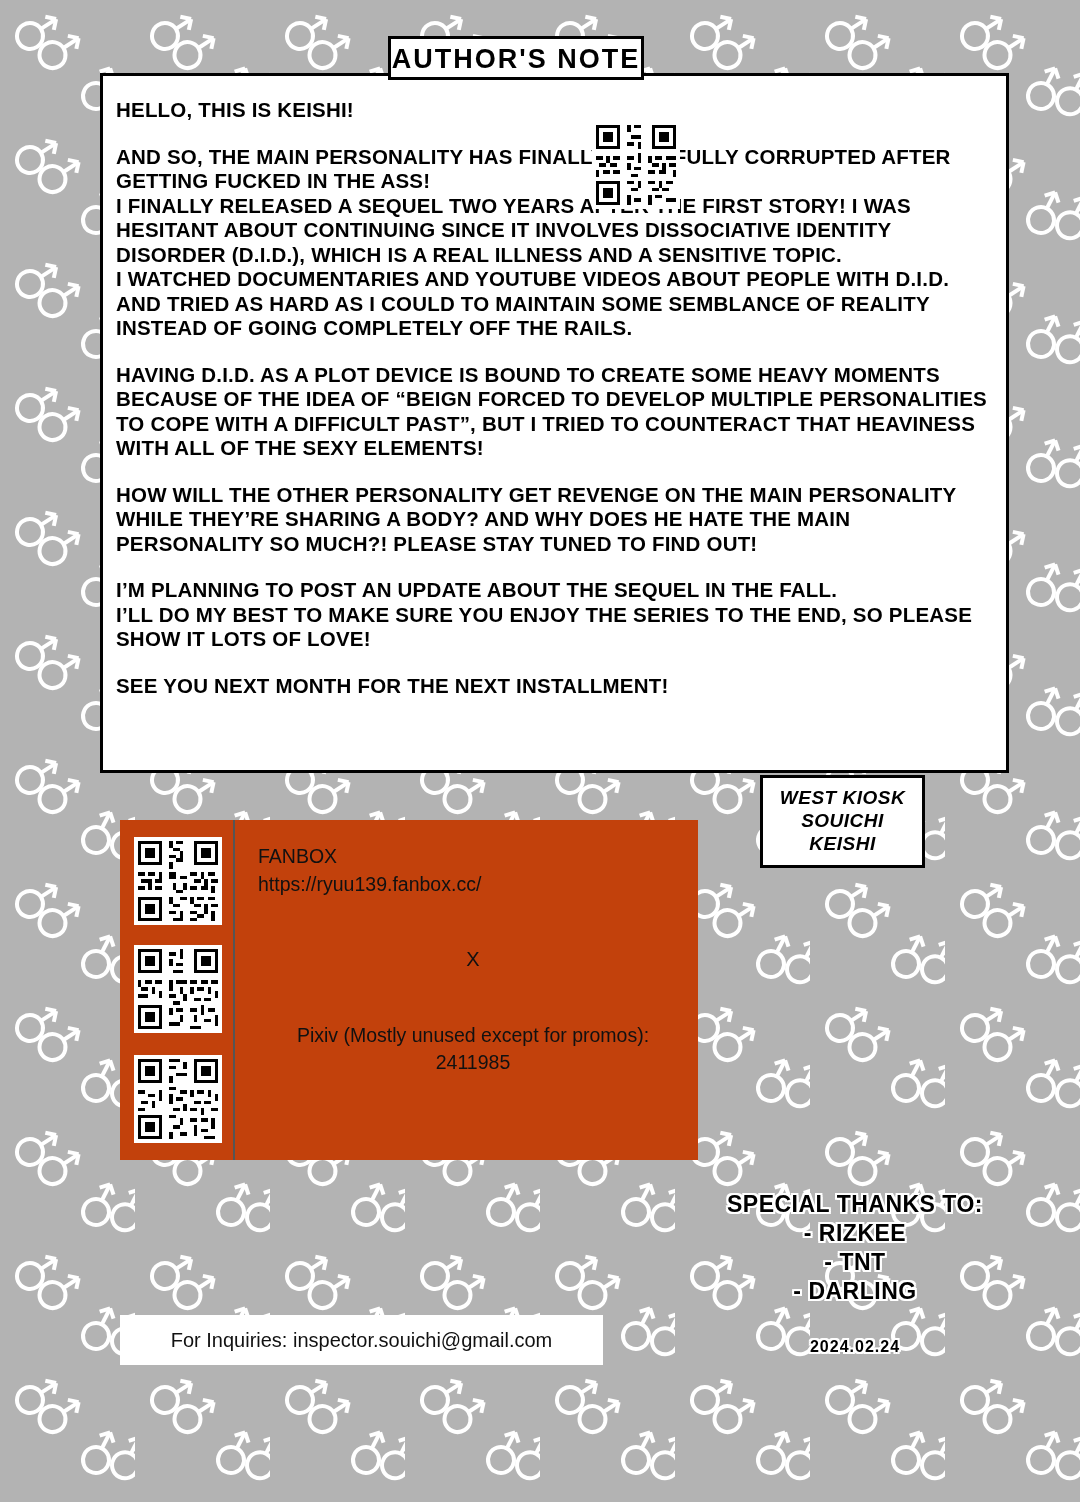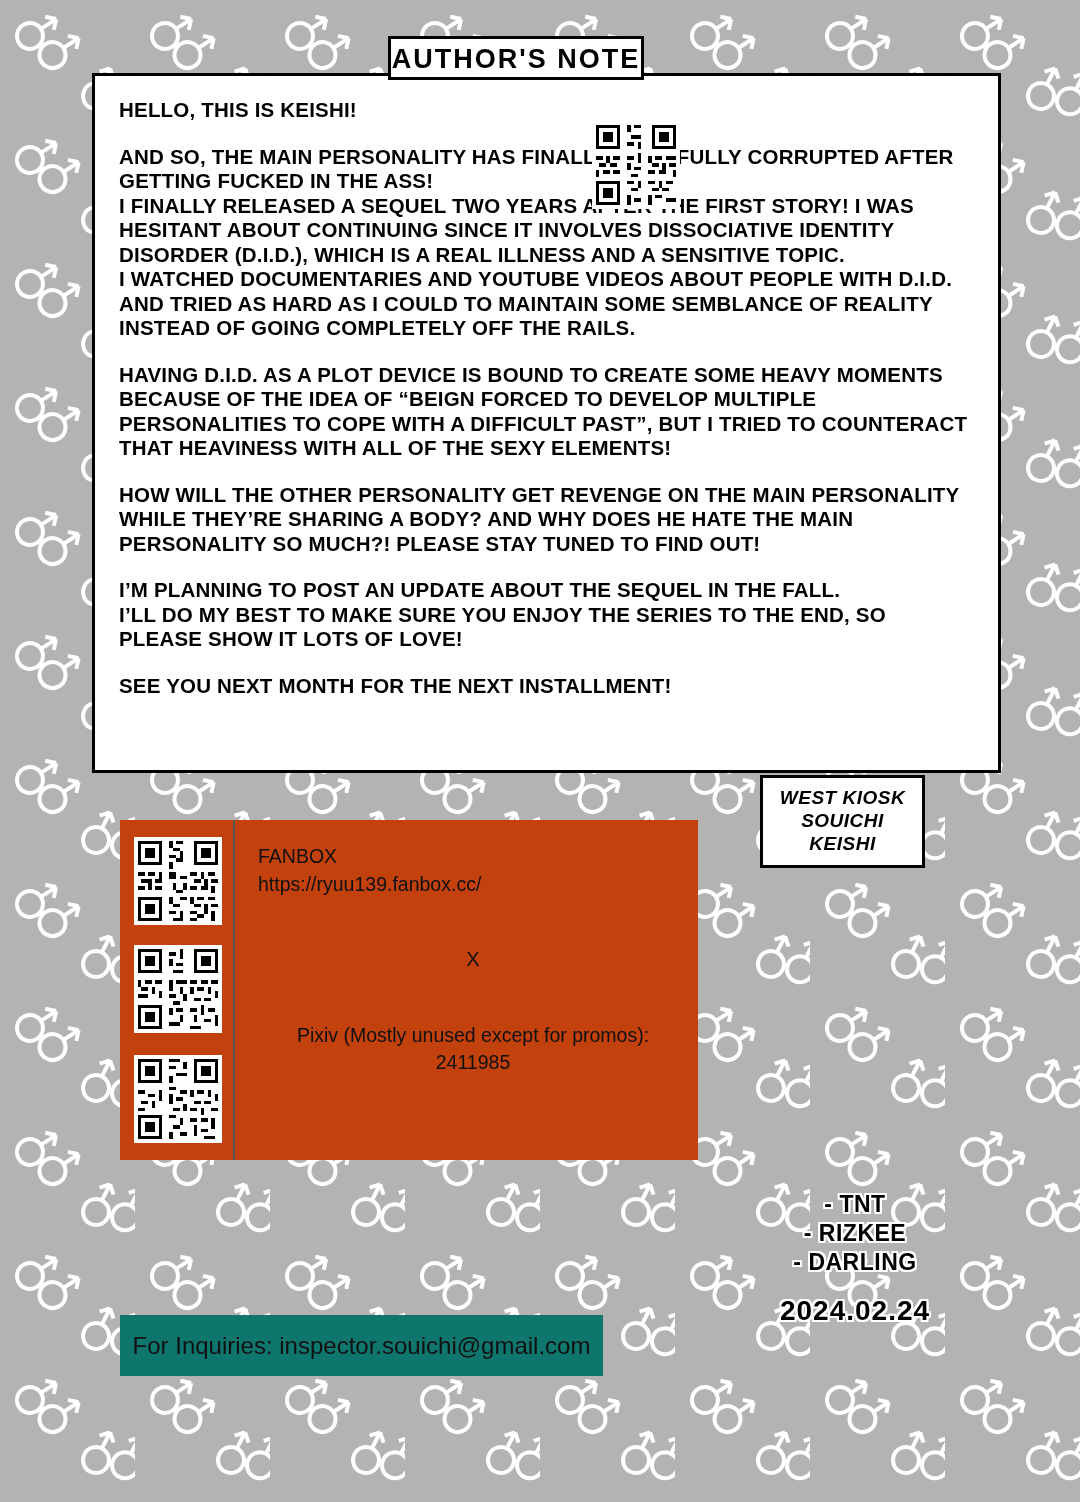--- a/index.html
+++ b/index.html
@@ -41,28 +41,28 @@
     box-sizing: border-box;
     text-align: center;
     font-weight: bold;
     font-size: 27px;
     letter-spacing: 2px;
     line-height: 40px;
     z-index: 3;
   }
   #note-box {
     position: absolute;
-    left: 4px;
+    left: 12px;
     top: 37px;
     width: 909px;
     height: 700px;
     background: #fff;
     border: 3px solid #000;
     box-sizing: border-box;
-    padding: 22px 24px;
+    padding: 22px 13px;
     z-index: 2;
   }
   .note-p {
     font-size: 20.5px;
     line-height: 24.5px;
     letter-spacing: 0.2px;
     font-weight: bold;
     color: #000;
     margin: 0 0 22px 0;
     white-space: pre-line;
@@ -182,44 +182,44 @@
     line-height: 29px;
     letter-spacing: 0.5px;
     color: #000;
     text-shadow:
       -2px -2px 0 #fff,  2px -2px 0 #fff,
       -2px  2px 0 #fff,  2px  2px 0 #fff,
       -2px  0   0 #fff,  2px  0   0 #fff,
        0   -2px 0 #fff,  0    2px 0 #fff;
   }
   #thanks .t-date {
-    margin-top: 18px;
+    margin-top: 32px;
     font-weight: bold;
-    font-size: 28px;
+    font-size: 16px;
     letter-spacing: 1px;
     color: #000;
     text-shadow:
       -2px -2px 0 #fff,  2px -2px 0 #fff,
       -2px  2px 0 #fff,  2px  2px 0 #fff,
       -2px  0   0 #fff,  2px  0   0 #fff,
        0   -2px 0 #fff,  0    2px 0 #fff;
   }
 
   
   #inquiries {
     position: absolute;
     left: 120px;
     top: 1315px;
     width: 483px;
-    height: 61px;
-    background: #0f766e;
+    height: 50px;
+    background: #ffffff;
     display: flex;
     align-items: center;
     justify-content: center;
-    font-size: 24px;
+    font-size: 20px;
     color: #111;
     z-index: 2;
   }
 </style>
 </head>
 <body>
 
 <svg id="bg-pattern" width="1080" height="1502" viewBox="0 0 1080 1502" aria-hidden="true">
   <defs>
     <g id="male-sym">
@@ -517,19 +517,20 @@
       <rect x="21" y="17" width="2" height="1"></rect>
       <rect x="17" y="19" width="2" height="1"></rect>
       <rect x="20" y="19" width="2" height="1"></rect>
       <rect x="16" y="21" width="1" height="3"></rect>
       <rect x="18" y="21" width="2" height="1"></rect>
       <rect x="21" y="22" width="3" height="1"></rect>
   </g>
 </svg>
 
 <div id="thanks">
+  <div class="t-line">SPECIAL THANKS TO:</div>
+  <div class="t-line">- RIZKEE</div>
   <div class="t-line">- TNT</div>
-  <div class="t-line">- RIZKEE</div>
   <div class="t-line">- DARLING</div>
   <div class="t-date">2024.02.24</div>
 </div>
 
 <div id="inquiries">For Inquiries: inspector.souichi@gmail.com</div>
 
 </body></html>

